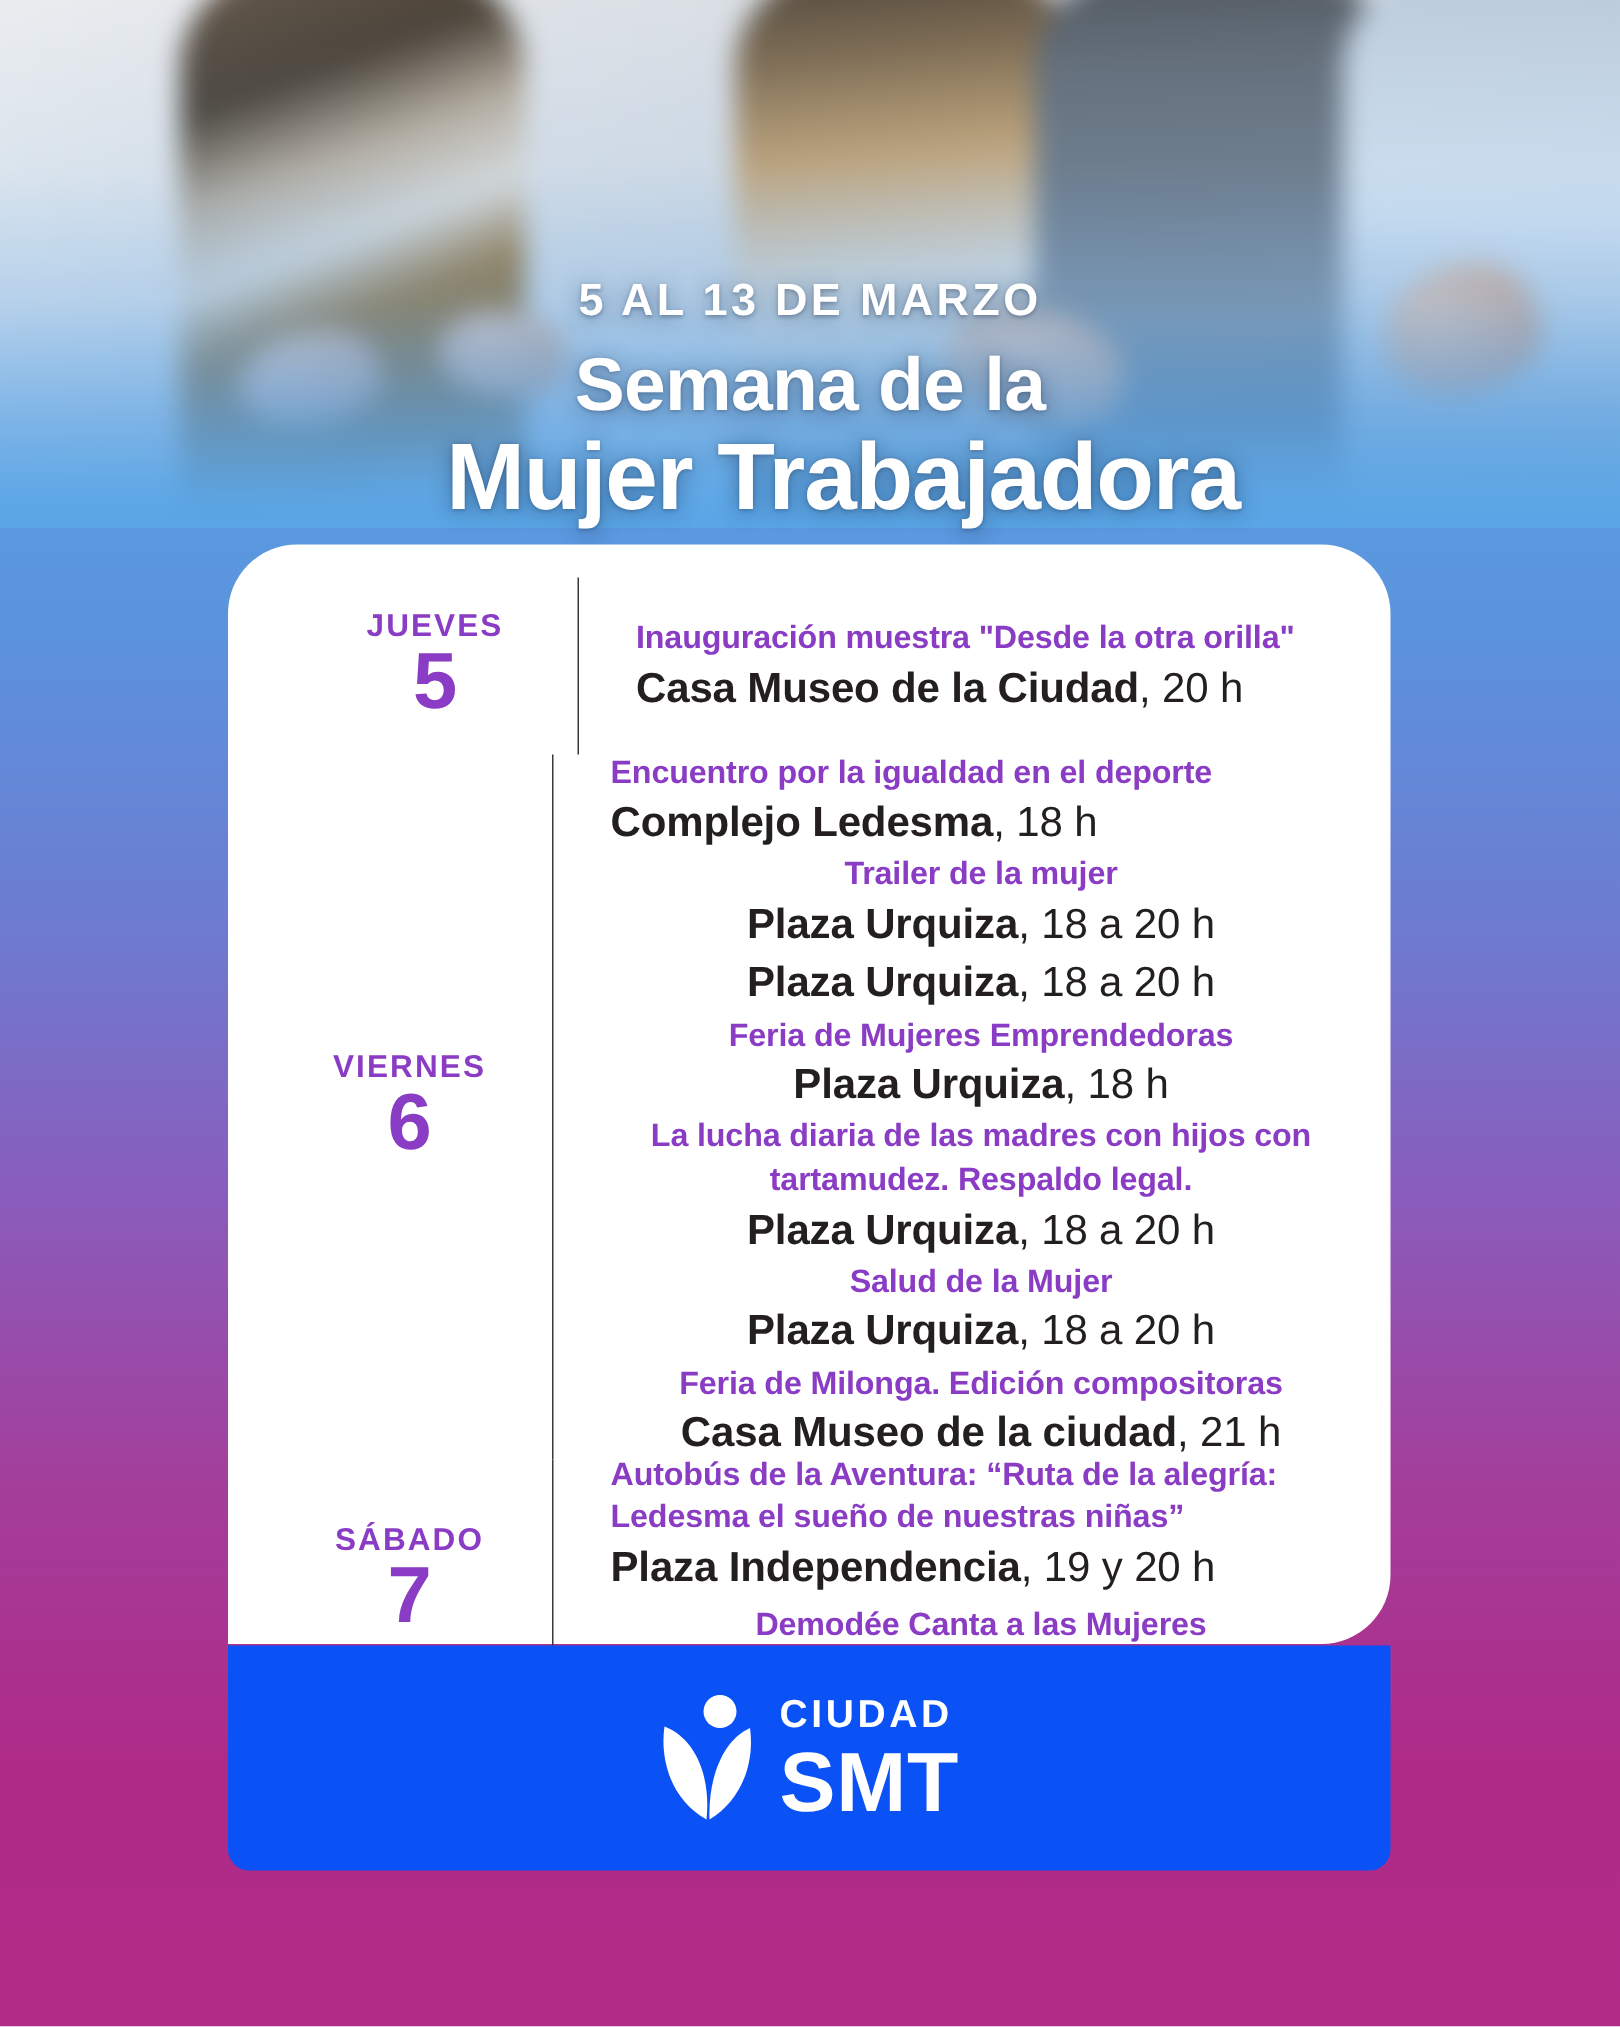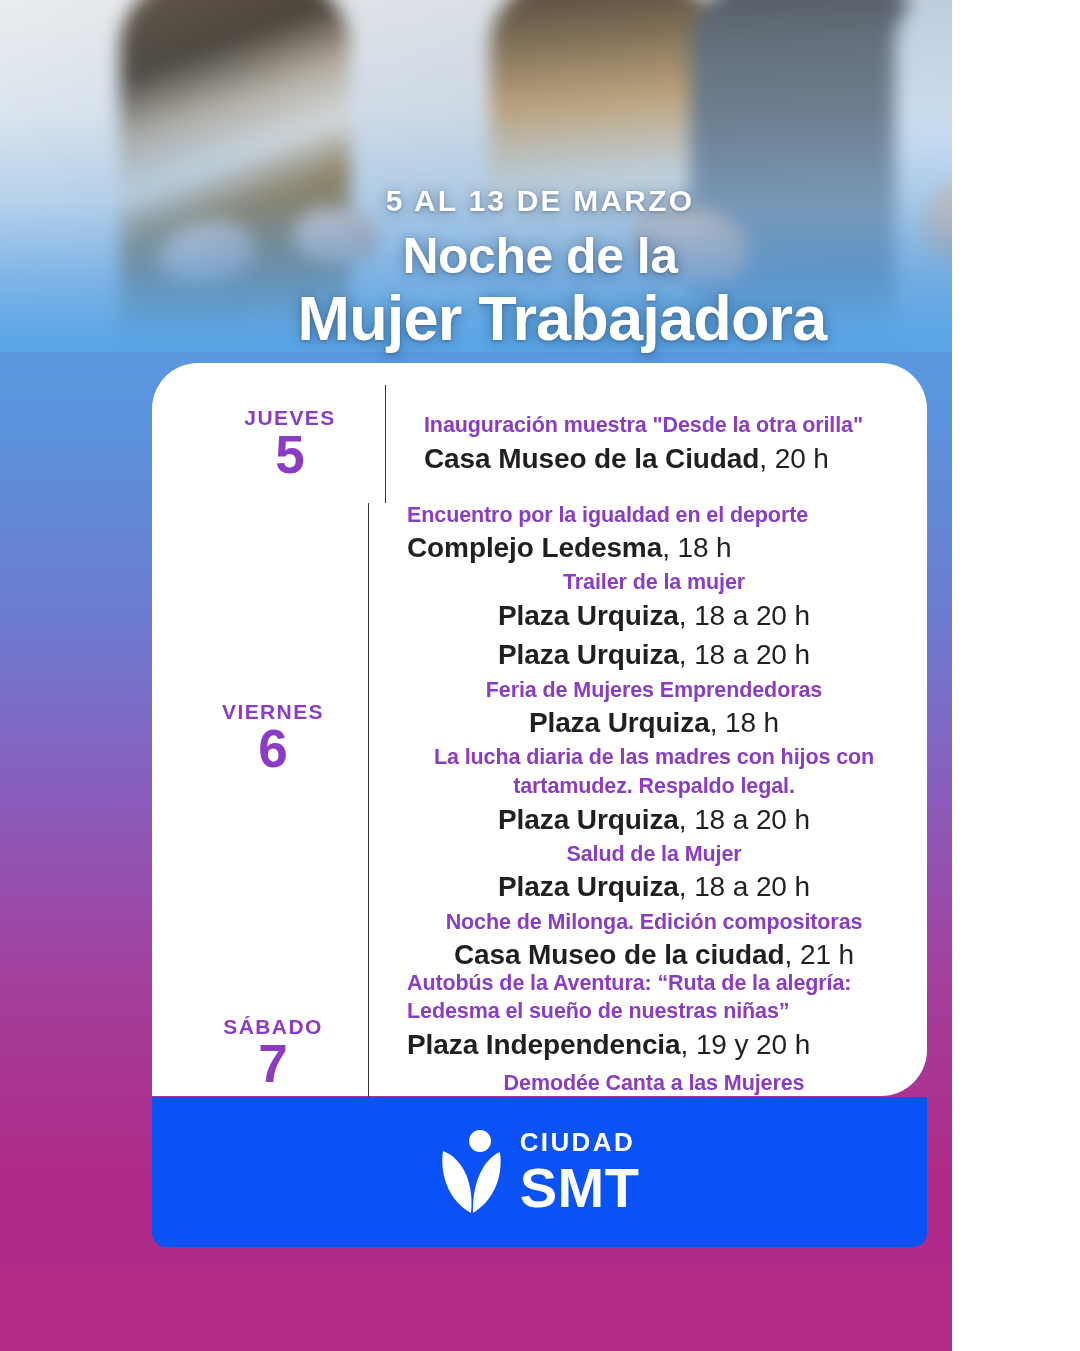--- a/index.html
+++ b/index.html
@@ -7,21 +7,21 @@
 
   html, body {
     width:1080px; height:1351px;
     font-family:"Liberation Sans", sans-serif;
     overflow:hidden;
   }
 
   
   #poster {
     position:relative;
-    width:952px; height:1351px;
+    width:1080px; height:1351px;
     background:linear-gradient(180deg,
         #7fc0ef  0px,
         #5aa5e6  180px,
         #5b93dd  420px,
         #6d7bd0  620px,
         #8a5cbb  800px,
         #a33f9c  980px,
         #af2a87  1180px,
         #b12a86  1351px);
     overflow:hidden;
@@ -185,21 +185,21 @@
       <div class="hand h1"></div>
       <div class="hand h2"></div>
       <div class="hand h3"></div>
       <div class="hand h4"></div>
     </div>
     <div class="wash"></div>
   </div>
 
   <div id="title-block">
     <div id="kicker">5 AL 13 DE MARZO</div>
-    <div id="line1">Noche de la</div>
+    <div id="line1">Semana de la</div>
     <div id="line2">Mujer Trabajadora</div>
   </div>
 
   <div id="card">
       <div class="day-row" id="day-0">
         <div class="day-label">
           <div class="day-name">JUEVES</div>
           <div class="day-num">5</div>
         </div>
         <div class="divider"></div>
@@ -234,21 +234,21 @@
           </div>
           <div class="event">
             <div class="ev-title">La lucha diaria de las madres con hijos con tartamudez. Respaldo legal.</div>
             <div class="ev-place"><b>Plaza Urquiza</b>, <span>18 a 20 h</span></div>
           </div>
           <div class="event">
             <div class="ev-title">Salud de la Mujer</div>
             <div class="ev-place"><b>Plaza Urquiza</b>, <span>18 a 20 h</span></div>
           </div>
           <div class="event">
-            <div class="ev-title">Noche de Milonga. Edición compositoras</div>
+            <div class="ev-title">Feria de Milonga. Edición compositoras</div>
             <div class="ev-place"><b>Casa Museo de la ciudad</b>, <span>21 h</span></div>
           </div>
         </div>
       </div>
       <div class="day-row" id="day-2">
         <div class="day-label">
           <div class="day-name">SÁBADO</div>
           <div class="day-num">7</div>
         </div>
         <div class="divider"></div>

